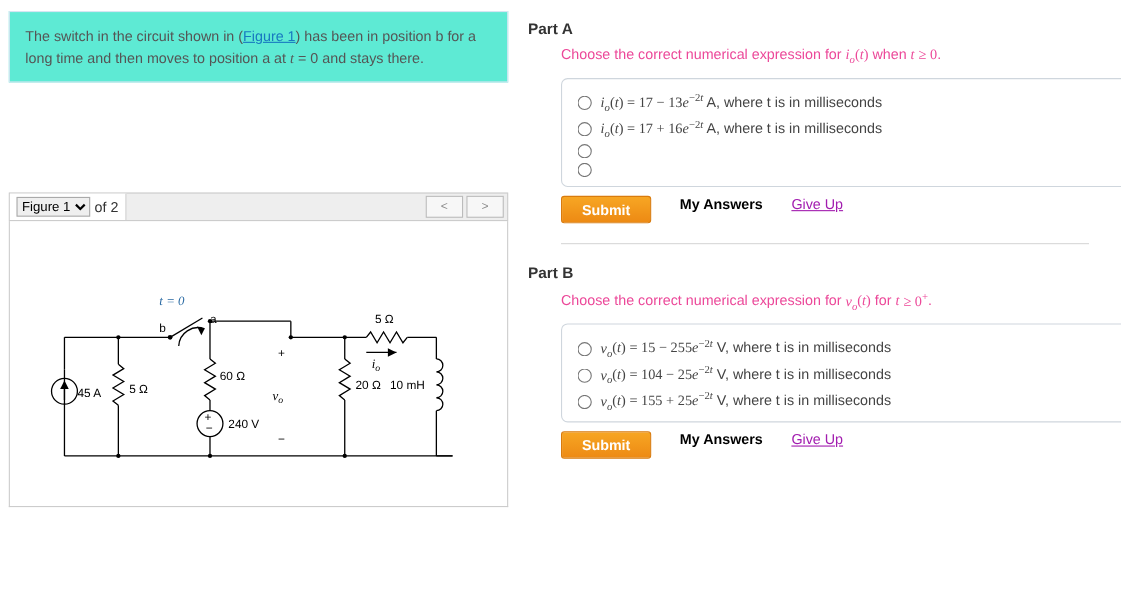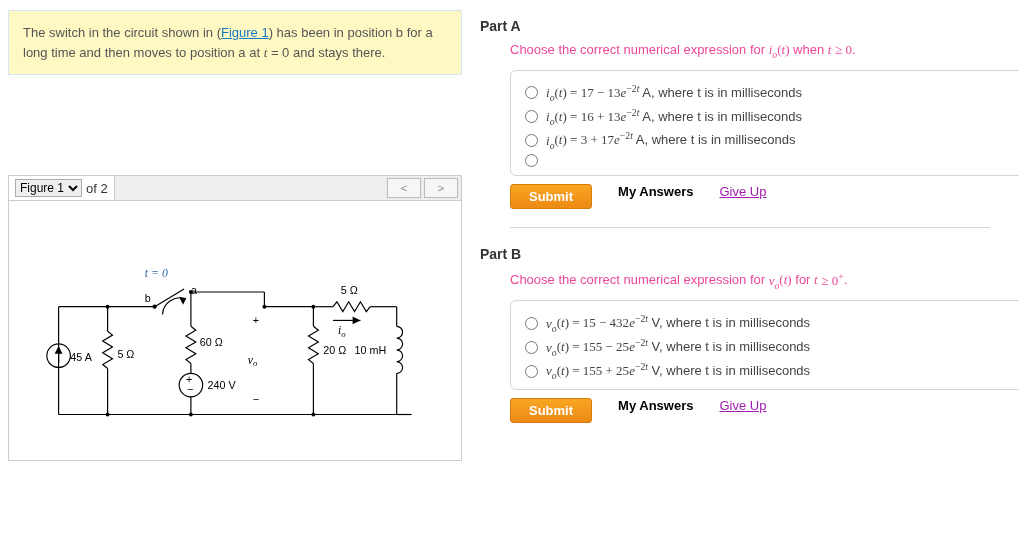--- a/index.html
+++ b/index.html
@@ -10,21 +10,21 @@
     color: #333;
     background: #fff;
     width: 1019px;
   }
   .layout { display: flex; }
   .left-col { width: 470px; padding: 10px 8px; }
   .right-col { flex: 1; padding: 0 10px 10px; }
 
   
   .stmt-box {
-    background: #fef9c3;
+    background: #5eead4;
     border: 1px solid #d5e5f2;
     padding: 12px 14px;
     color: #555;
     line-height: 1.5;
   }
   .stmt-box a { color: #1879c0; text-decoration: underline; }
 
   
   .figure-bar {
     margin-top: 100px;
@@ -238,50 +238,49 @@
     <div class="prompt-line">
       <span>Choose the correct numerical expression for </span><span class="mi">i<sub>o</sub></span><span class="mn">(</span><span class="mi">t</span><span class="mn">)</span><span> when </span><span class="mi">t</span> <span class="mn">≥ 0</span>.
     </div>
     <div class="answer-box">
       <label class="opt">
         <input type="radio" name="pa" style="">
         <span><span class="mi">i<sub>o</sub></span><span class="mn">(</span><span class="mi">t</span><span class="mn">) = 17 − 13</span><span class="mi">e</span><sup class="mn">−2<span class="mi">t</span></sup><span> A, where t is in milliseconds</span></span>
       </label>
       <label class="opt">
         <input type="radio" name="pa" style="">
-        <span><span class="mi">i<sub>o</sub></span><span class="mn">(</span><span class="mi">t</span><span class="mn">) = 16 + 13</span><span class="mi">e</span><sup class="mn">−2<span class="mi">t</span></sup><span> A, where t is in milliseconds</span></span>
-      </label>
-      <label class="opt">
-        <input type="radio" name="pa" style="">
-        <span><span class="mi">i<sub>o</sub></span><span class="mn">(</span><span class="mi">t</span><span class="mn">) = 3 + 17</span><span class="mi">e</span><sup class="mn">−2<span class="mi">t</span></sup><span> A, where t is in milliseconds</span></span>
+        <span><span class="mi">i<sub>o</sub></span><span class="mn">(</span><span class="mi">t</span><span class="mn">) = 17 + 16</span><span class="mi">e</span><sup class="mn">−2<span class="mi">t</span></sup><span> A, where t is in milliseconds</span></span>
+      </label>
+      <label class="opt">
+        <input type="radio" name="pa" style="">
       </label>
       <label class="opt">
         <input type="radio" name="pa" style="">
       </label>
     </div>
     <div class="btn-row">
       <button class="submit-btn">Submit</button>
       <span class="my-answers">My Answers</span>
       <a class="giveup">Give Up</a>
     </div>
 
     <hr class="sep">
 
     <div class="part-heading">Part B</div>
     <div class="prompt-line">
       <span>Choose the correct numerical expression for </span><span class="mi">v<sub>o</sub></span><span class="mn">(</span><span class="mi">t</span><span class="mn">)</span><span> for </span><span class="mi">t</span> <span class="mn">≥ 0<sup>+</sup></span>.
     </div>
     <div class="answer-box">
       <label class="opt">
         <input type="radio" name="pb" style="">
-        <span><span class="mi">v<sub>o</sub></span><span class="mn">(</span><span class="mi">t</span><span class="mn">) = 15 − 432</span><span class="mi">e</span><sup class="mn">−2<span class="mi">t</span></sup><span> V, where t is in milliseconds</span></span>
+        <span><span class="mi">v<sub>o</sub></span><span class="mn">(</span><span class="mi">t</span><span class="mn">) = 15 − 255</span><span class="mi">e</span><sup class="mn">−2<span class="mi">t</span></sup><span> V, where t is in milliseconds</span></span>
       </label>
       <label class="opt">
         <input type="radio" name="pb" style="">
-        <span><span class="mi">v<sub>o</sub></span><span class="mn">(</span><span class="mi">t</span><span class="mn">) = 155 − 25</span><span class="mi">e</span><sup class="mn">−2<span class="mi">t</span></sup><span> V, where t is in milliseconds</span></span>
+        <span><span class="mi">v<sub>o</sub></span><span class="mn">(</span><span class="mi">t</span><span class="mn">) = 104 − 25</span><span class="mi">e</span><sup class="mn">−2<span class="mi">t</span></sup><span> V, where t is in milliseconds</span></span>
       </label>
       <label class="opt">
         <input type="radio" name="pb" style="">
         <span><span class="mi">v<sub>o</sub></span><span class="mn">(</span><span class="mi">t</span><span class="mn">) = 155 + 25</span><span class="mi">e</span><sup class="mn">−2<span class="mi">t</span></sup><span> V, where t is in milliseconds</span></span>
       </label>
     </div>
     <div class="btn-row">
       <button class="submit-btn">Submit</button>
       <span class="my-answers">My Answers</span>
       <a class="giveup">Give Up</a>

